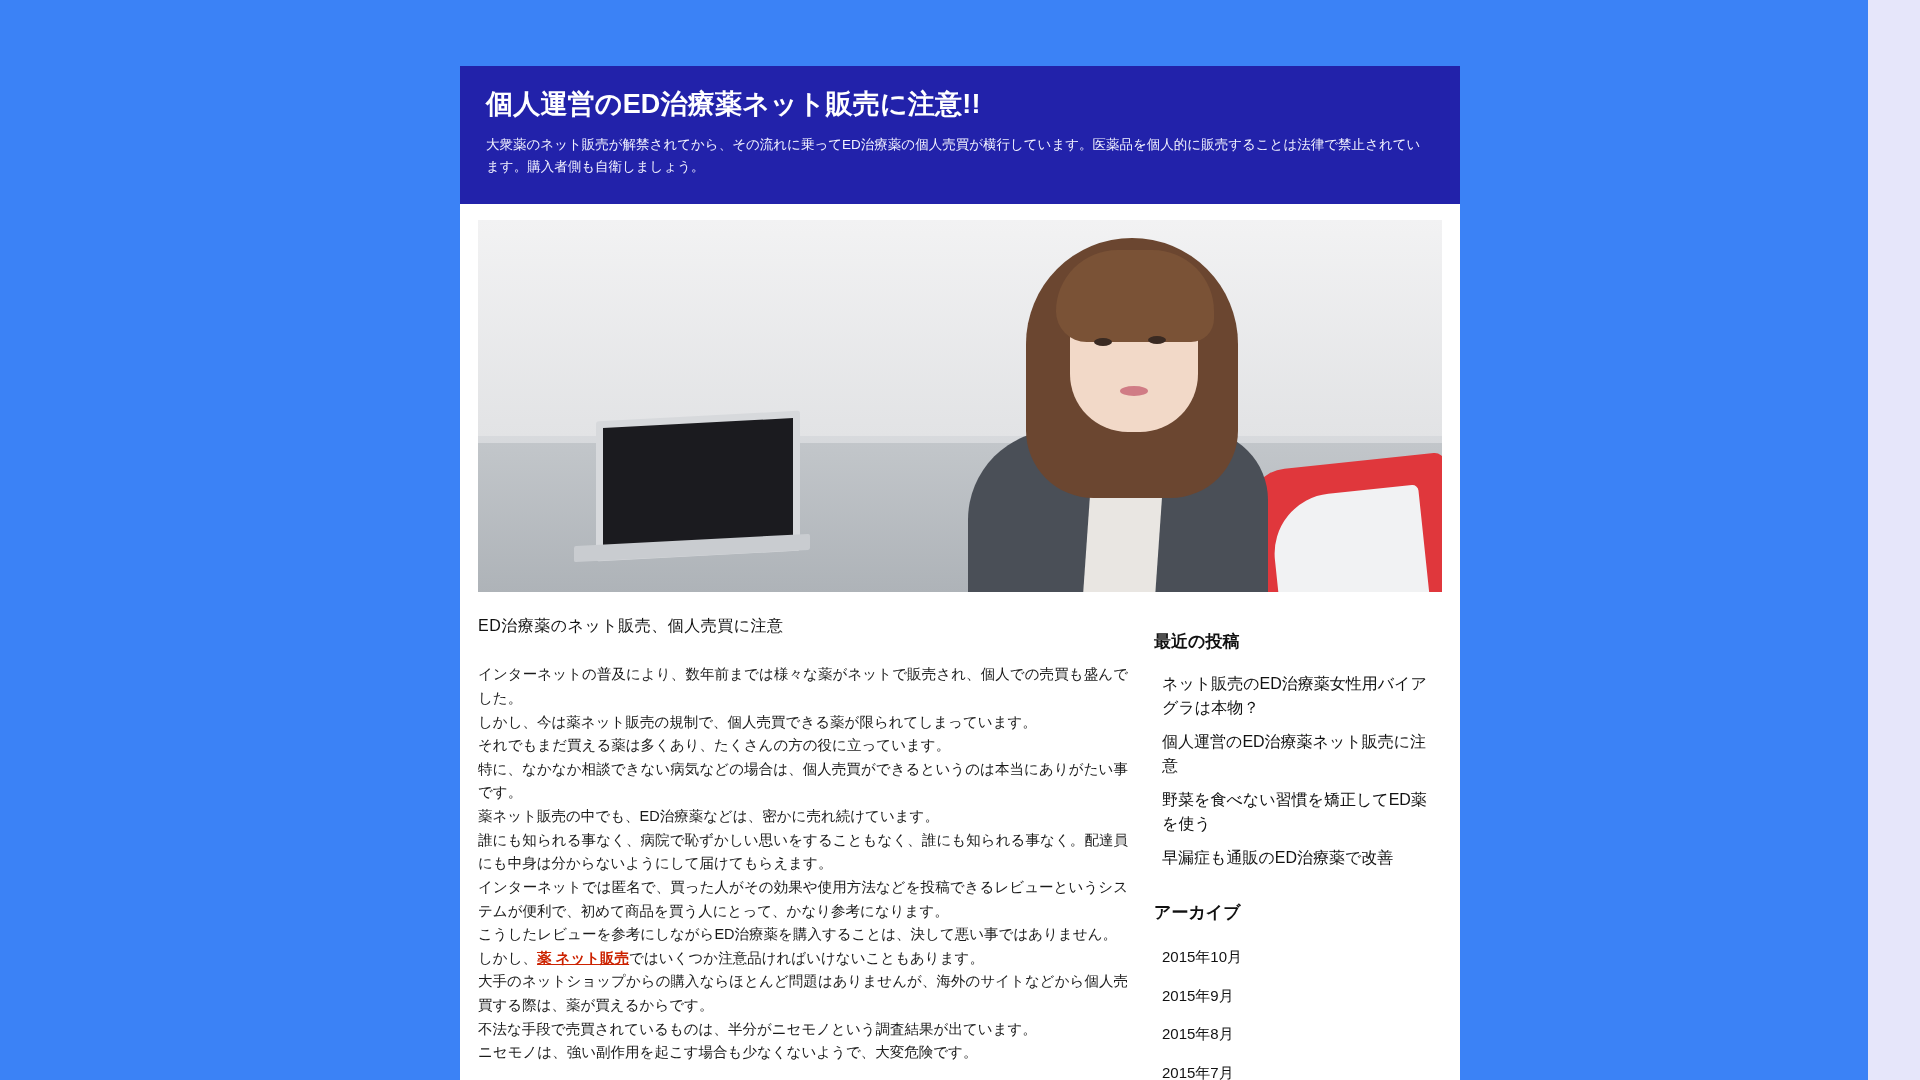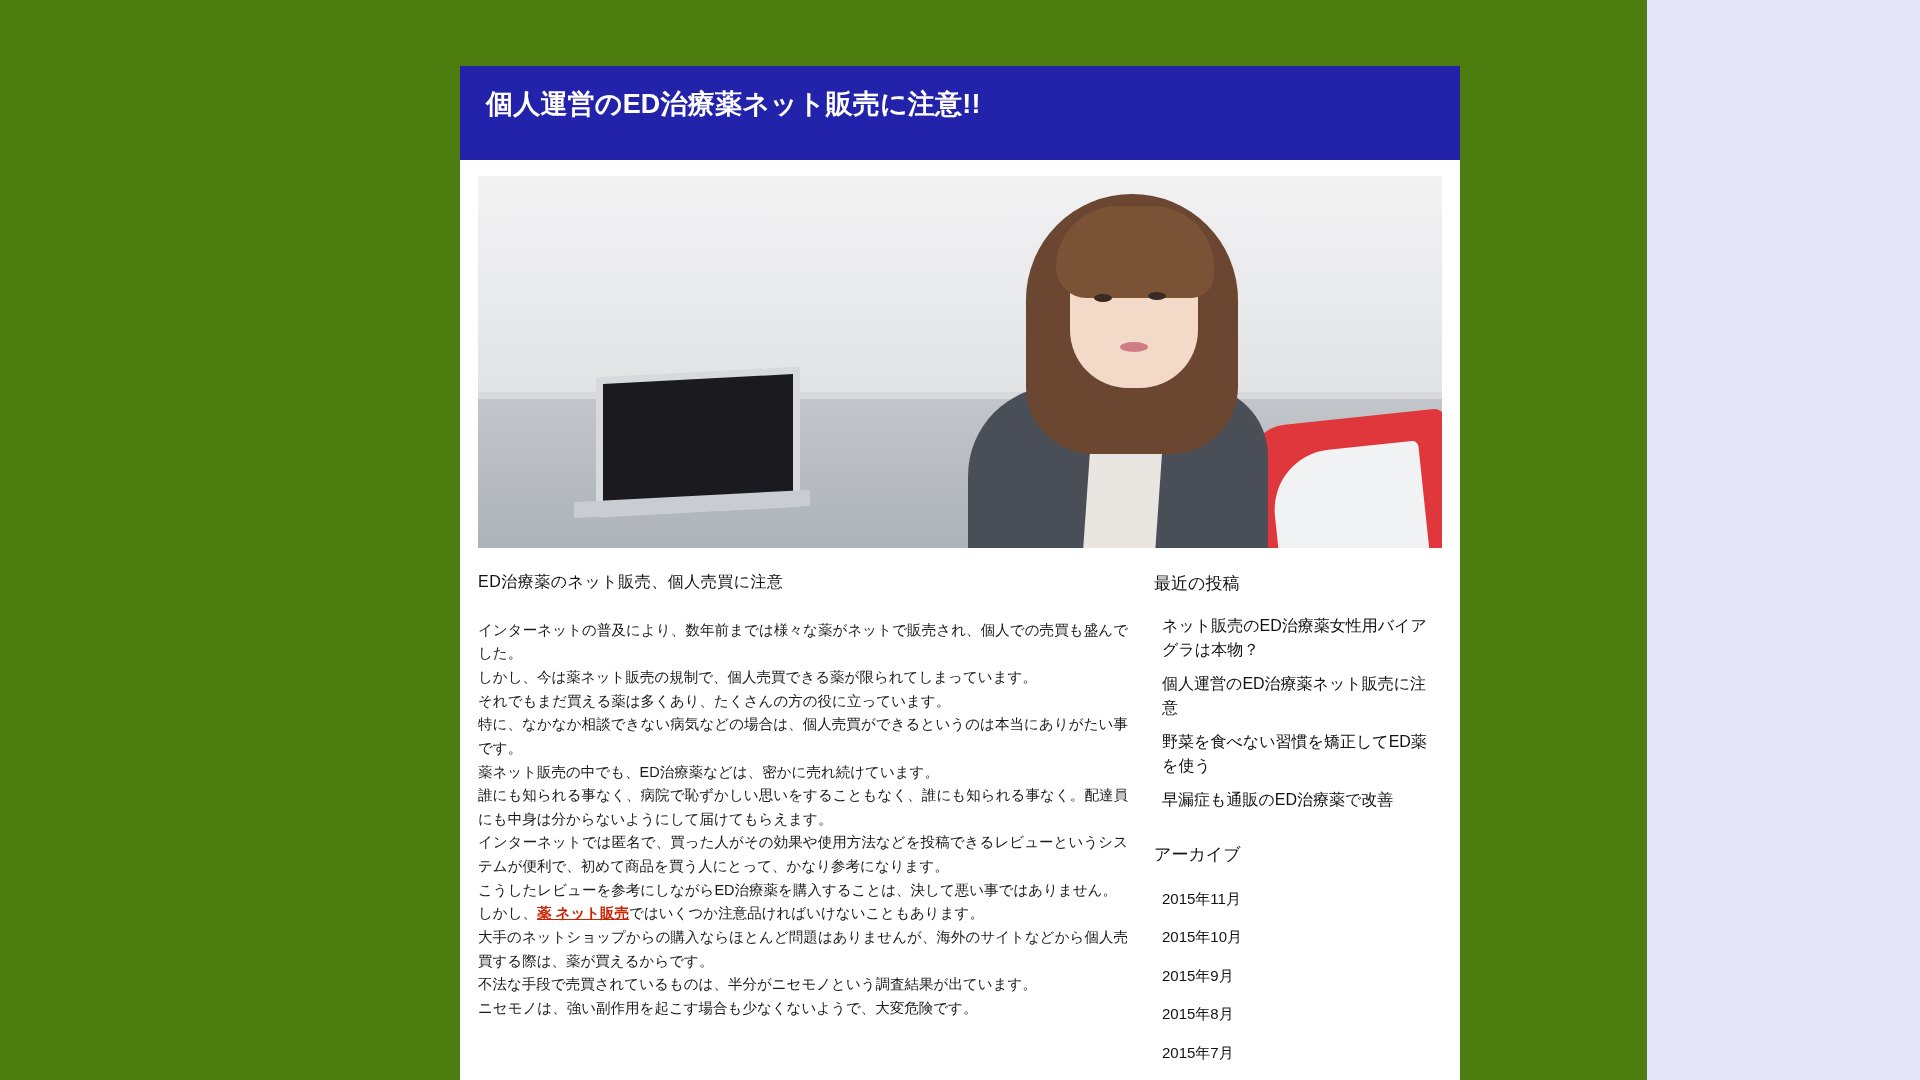--- a/index.html
+++ b/index.html
@@ -6,23 +6,23 @@
     margin: 0;
     padding: 0;
     width: 1920px;
     height: 1080px;
     background: #e6e6fa;
     font-family: "Liberation Sans", "DejaVu Sans", sans-serif;
     overflow: hidden;
   }
   #page {
     position: relative;
-    width: 1647px;
+    width: 1868px;
     height: 1080px;
-    background: #4d7c0f;
+    background: #3b82f6;
   }
   .site {
     position: absolute;
     left: 460px;
     top: 66px;
     width: 1000px;
     background: #ffffff;
   }
   
   .header {
@@ -199,23 +199,23 @@
   }
   
   .sidebar {
     width: 290px;
     box-sizing: border-box;
     padding-left: 4px;
   }
   .widget { margin-bottom: 26px; }
   .widget-title {
     font-size: 17px;
-    font-weight: normal;
+    font-weight: bold;
     color: #111111;
-    margin: 6px 0 14px 0;
+    margin: 20px 0 14px 0;
   }
   .widget ul {
     list-style: none;
     margin: 0;
     padding: 0;
   }
   .widget li {
     font-size: 16px;
     line-height: 1.5;
     color: #111111;
@@ -224,20 +224,21 @@
   .widget.archives li { font-size: 15px; padding: 8px 0 8px 8px; }
 </style>
 </head>
 <body>
 
 <div id="page">
   <div class="site">
 
     <div class="header">
       <h1 class="site-title">個人運営のED治療薬ネット販売に注意!!</h1>
+      <p class="site-desc">大衆薬のネット販売が解禁されてから、その流れに乗ってED治療薬の個人売買が横行しています。医薬品を個人的に販売することは法律で禁止されています。購入者側も自衛しましょう。</p>
     </div>
 
     <div class="hero-wrap">
       <div class="hero">
         <div class="bg"></div>
         <div class="wall-line"></div>
         <div class="desk"></div>
         <div class="laptop"></div>
         <div class="laptop-base"></div>
         <div class="chair"></div>
@@ -281,21 +282,20 @@
           <ul>
             <li>ネット販売のED治療薬女性用バイアグラは本物？</li>
             <li>個人運営のED治療薬ネット販売に注意</li>
             <li>野菜を食べない習慣を矯正してED薬を使う</li>
             <li>早漏症も通販のED治療薬で改善</li>
           </ul>
         </div>
         <div class="widget archives">
           <h3 class="widget-title">アーカイブ</h3>
           <ul>
-            <li>2015年11月</li>
             <li>2015年10月</li>
             <li>2015年9月</li>
             <li>2015年8月</li>
             <li>2015年7月</li>
           </ul>
         </div>
       </div>
 
     </div>
   </div>

